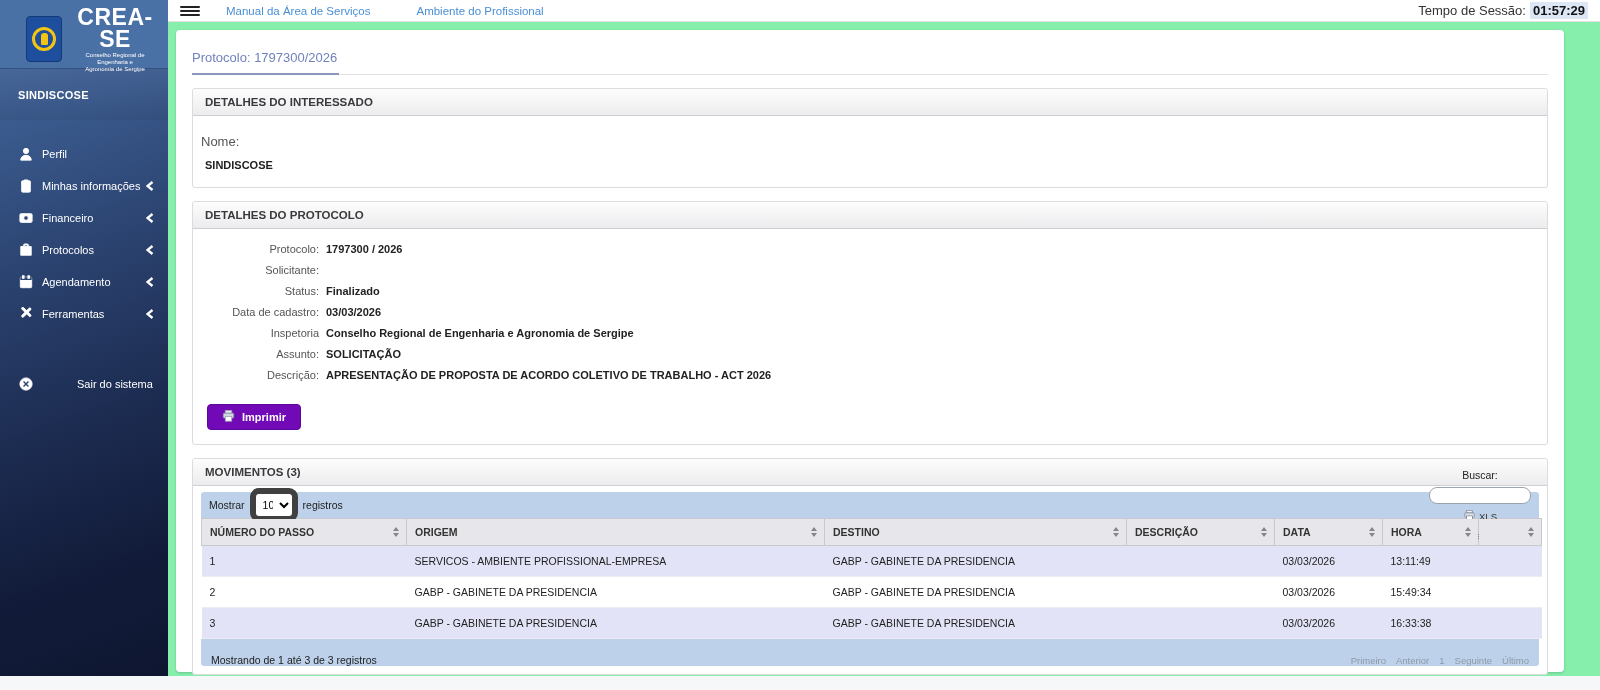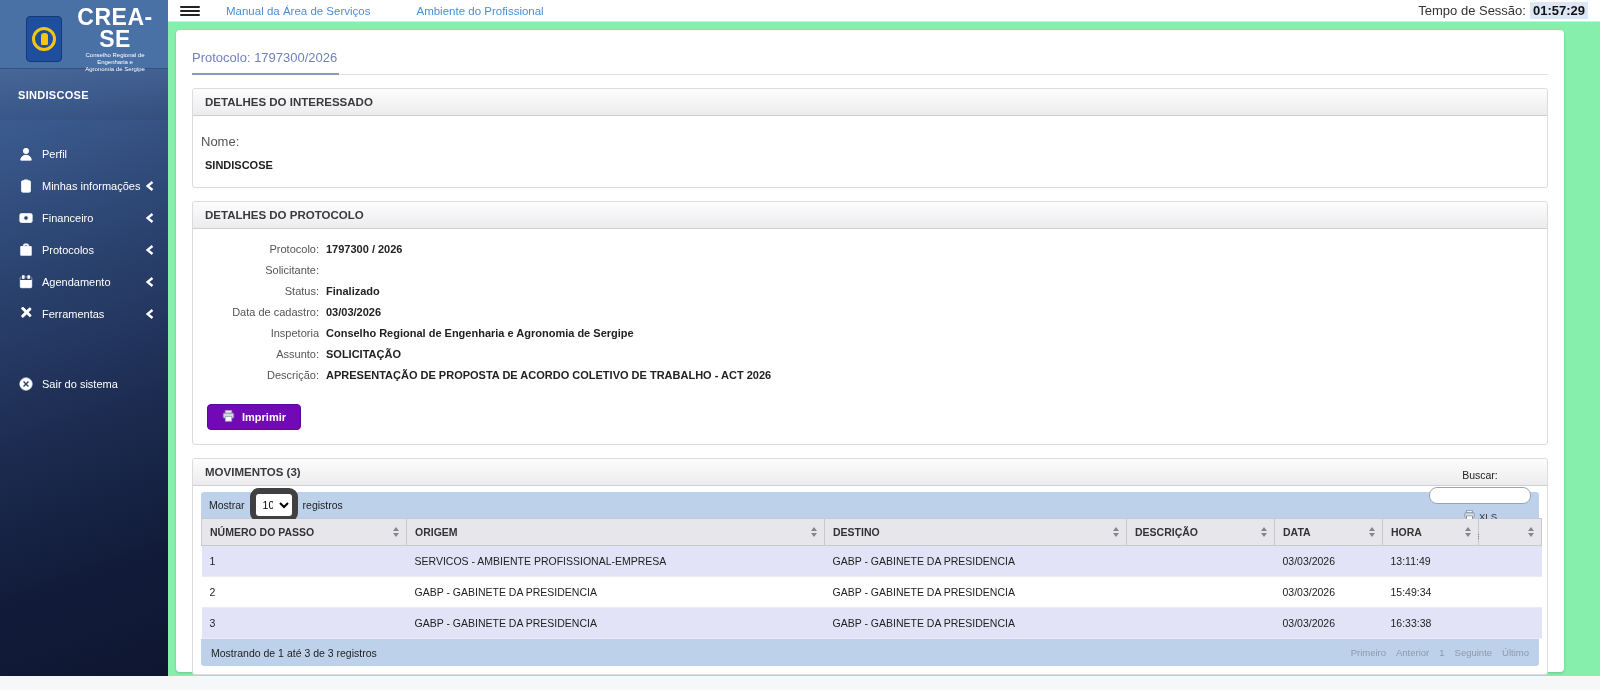--- a/index.html
+++ b/index.html
@@ -19,21 +19,21 @@
   .brand-sub { font-size:6px; line-height:7px; margin-top:2px; }
   .userblock { height:52px; border-top:1px solid #33527f; display:flex; align-items:center; padding-left:18px;
     background:linear-gradient(180deg,rgba(255,255,255,.04),rgba(0,0,0,.05)); }
   .username { font-size:11px; font-weight:bold; letter-spacing:.3px; }
   .menu { padding-top:18px; }
   .menu-item { height:32px; display:flex; align-items:center; padding:0 14px 0 18px; cursor:pointer; font-size:11px; }
   .menu-item .mi-icon { width:15px; height:15px; margin-right:9px; flex-shrink:0; display:flex; align-items:center; justify-content:center; }
   .menu-item .mi-icon svg { width:14px; height:14px; fill:#fff; stroke:#fff; }
   .menu-item .chev { margin-left:auto; width:8px; height:10px; }
   .menu-item .chev svg { width:8px; height:10px; stroke:#fff; fill:none; stroke-width:2.4; }
-  .logout { margin-top:38px; }
+  .logout { margin-top:38px;gap:35px; }
 
   
   .main { position:absolute; left:168px; top:0; width:1432px; height:676px; background:#86efac; }
   .topbar { height:22px; background:#fff; border-bottom:1px solid #e3e3e6; display:flex; align-items:center; padding:0 12px; }
   .hamburger { width:20px; height:14px; display:flex; flex-direction:column; justify-content:space-between; padding:2px 0; cursor:pointer; margin-right:26px; }
   .hamburger i { display:block; height:2px; background:#222; border-radius:1px; }
   .nav-link { color:#4a8fd4; font-size:11.5px; margin-right:46px; cursor:pointer; text-decoration:none; }
   .session { margin-left:auto; font-size:13px; color:#333; display:flex; align-items:center; gap:4px; }
   .session-time { background:#dde6f5; font-weight:bold; padding:1px 3px; color:#111; }
 
@@ -72,21 +72,21 @@
   table.dt { width:100%; border-collapse:collapse; table-layout:fixed; }
   table.dt th { background:#e7e7eb; border:1px solid #c9c9cd; border-left:none; font-size:10.5px; color:#333; text-align:left;
     padding:7px 8px; font-weight:bold; cursor:pointer; position:relative; }
   table.dt th:first-child { border-left:1px solid #c9c9cd; }
   .sort { position:absolute; right:7px; top:50%; transform:translateY(-50%); display:flex; flex-direction:column; gap:2px; }
   .sort i { width:0; height:0; border-left:3.5px solid transparent; border-right:3.5px solid transparent; }
   .sort .up { border-bottom:4px solid #85858d; }
   .sort .down { border-top:4px solid #85858d; }
   table.dt td { font-size:10.5px; color:#222; padding:9px 8px; border-bottom:1px solid #ececf2; }
   tr.stripe td { background:#e3e3f7; }
-  .dt-footer { background:#bdd2ea; border-radius:0 0 3px 3px; height:27px; display:flex; align-items:center; padding:0 10px; font-size:10.5px; color:#222; }
+  .dt-footer { background:#bdd2ea; border-radius:0 0 3px 3px; height:27px; display:flex; align-items:flex-end; padding:0 10px; font-size:10.5px; color:#222; }
   .pager { margin-left:auto; display:flex; gap:10px; font-size:9.5px; color:#8d99a9; }
   .pager span { cursor:pointer; }
 </style>
 </head>
 <body>
 
 <div class="app">
 
   <div class="sidebar">
     <div class="brand">

